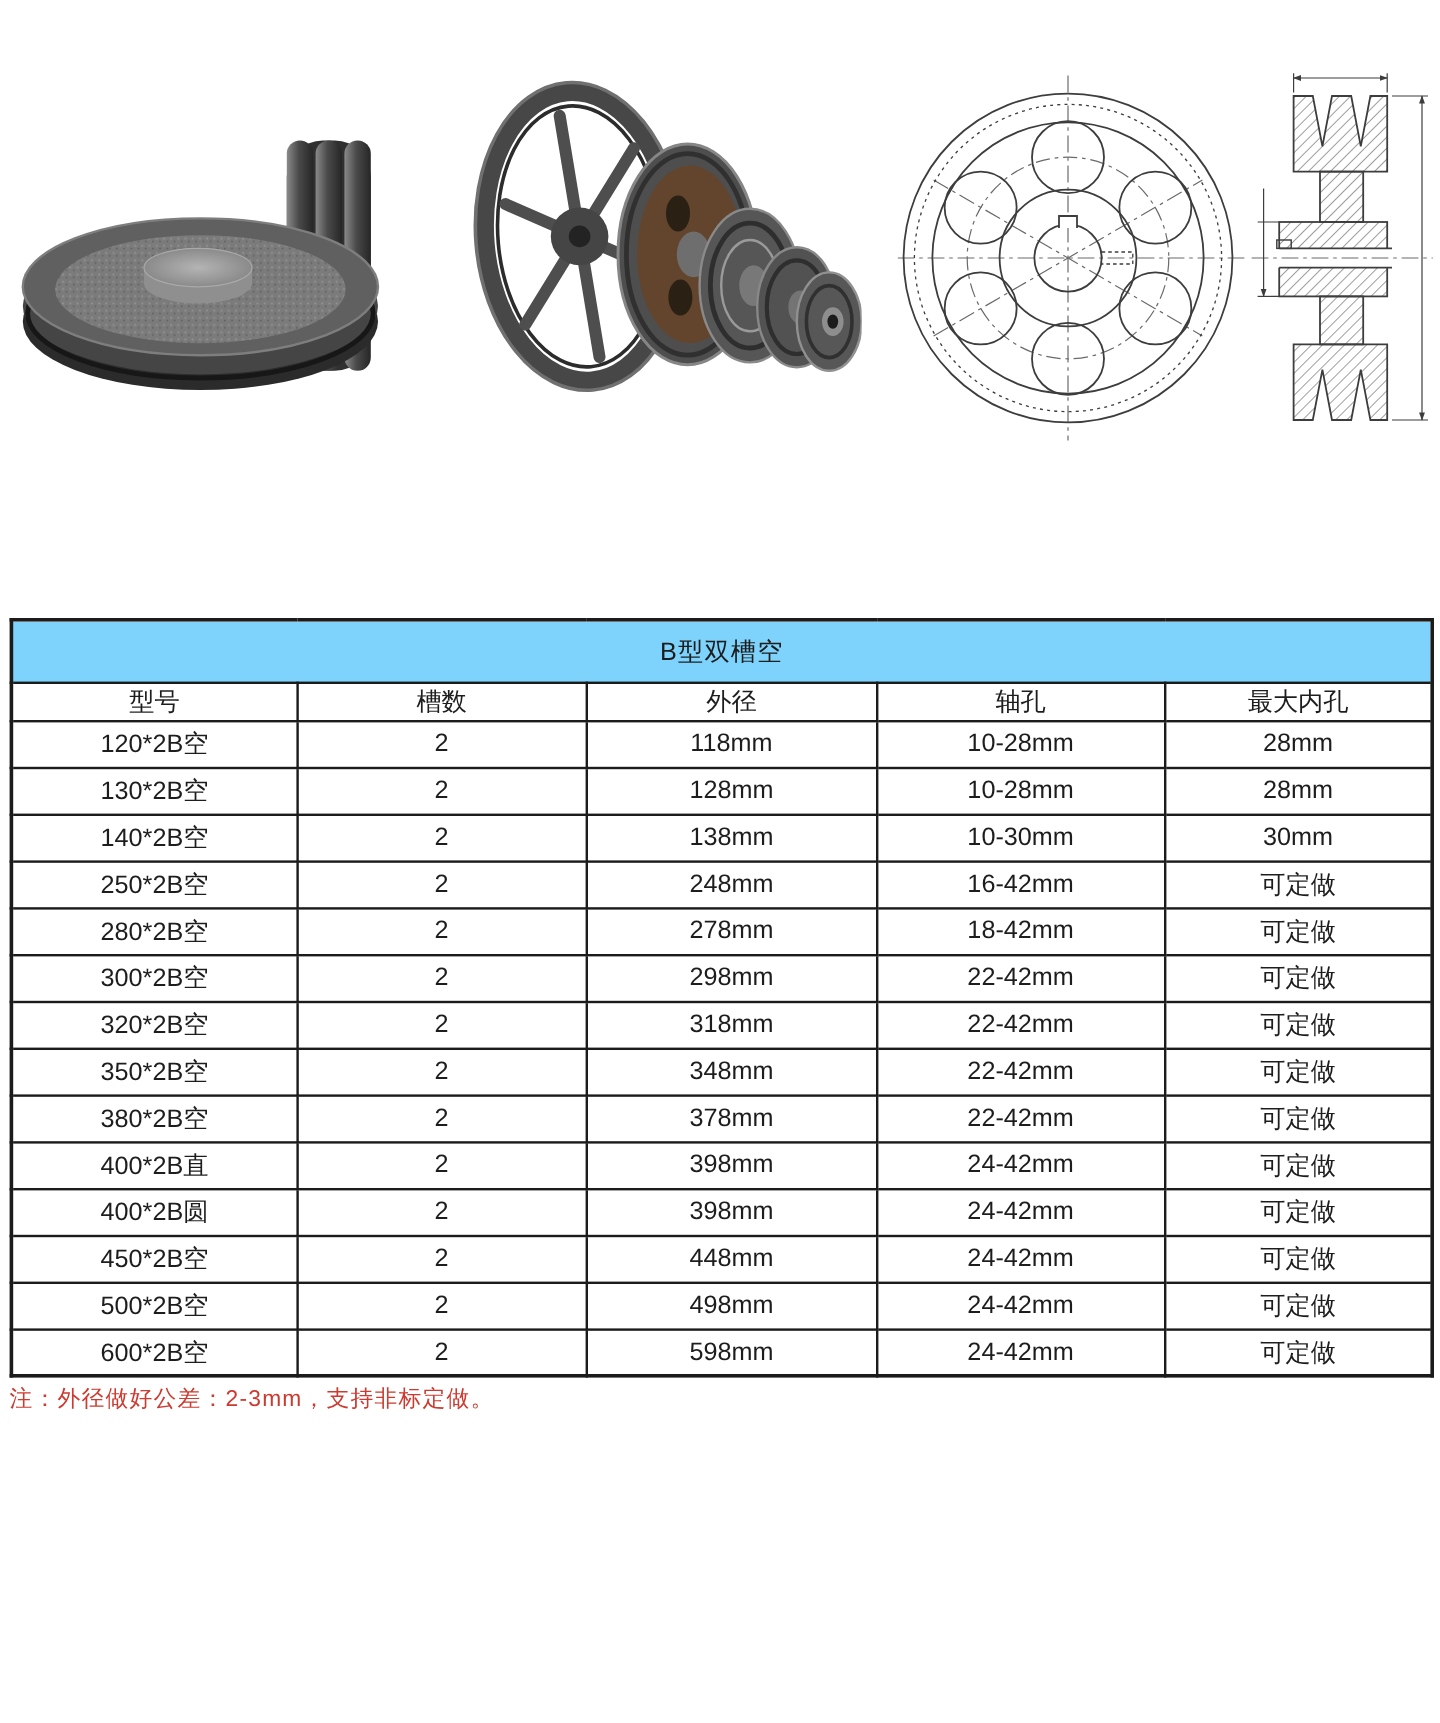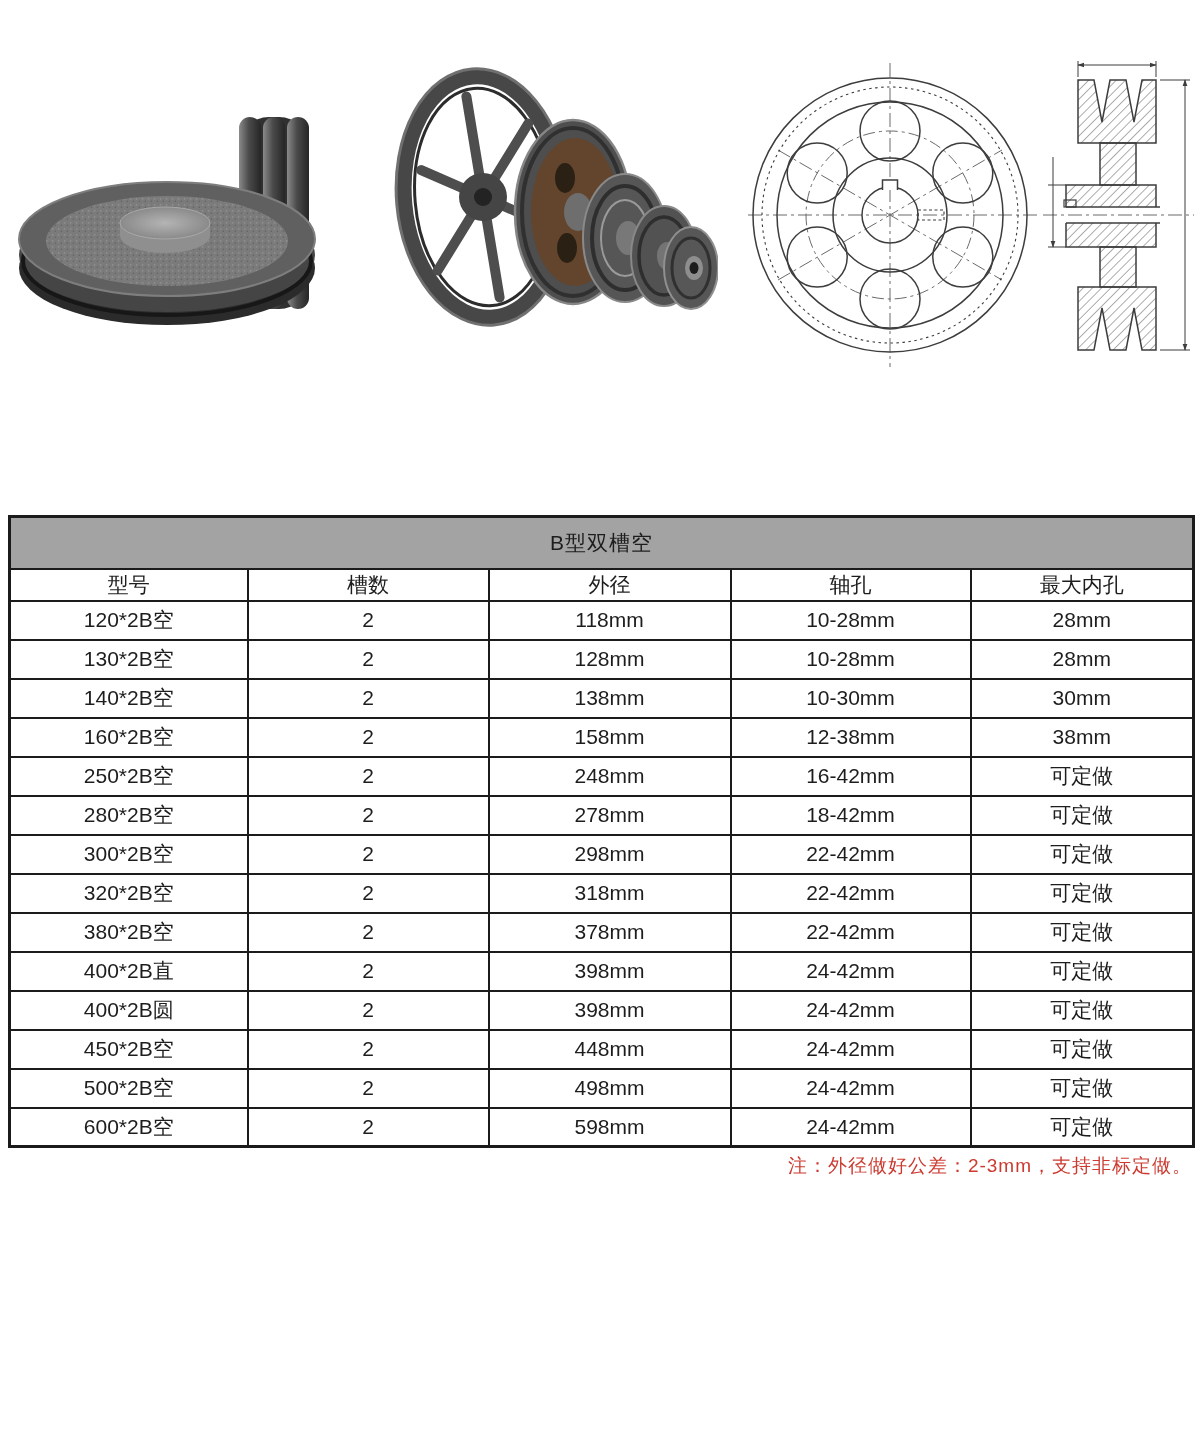--- a/index.html
+++ b/index.html
@@ -23,21 +23,21 @@
   table.spec th, table.spec td {
     border: 2px solid #1b1b1b; text-align: center; vertical-align: middle;
     font-size: 21px; font-weight: normal; padding: 0; overflow: hidden; white-space: nowrap;
   }
   th.title-cell { height: 52px; font-size: 27px; font-weight: bold; letter-spacing: 1px; }
   tr.col-headers th { height: 32px; }
   tbody td { height: 39px; }
 
   .note {
     width: 1184px; margin: 5px 0 0 8px;
-    font-size: 19px; text-align: right; letter-spacing: 1px;
+    font-size: 19px; text-align: left; letter-spacing: 1px;
   }
 </style>
 </head>
 <body>
 
 <div class="photos-row">
 
   <svg id="photo-left" class="photo" width="340" height="250" viewBox="0 0 340 250">
     <defs>
       <linearGradient id="lgFl" x1="0" y1="0" x2="1" y2="0">
@@ -179,21 +179,21 @@
 <table class="spec">
   <colgroup>
     <col style="width:238px">
       <col style="width:241px">
       <col style="width:242px">
       <col style="width:240px">
       <col style="width:223px">
   </colgroup>
   <thead>
     <tr>
-      <th colspan="5" class="title-cell" style="background: #a3a3a3;">B型双槽空</th>
+      <th colspan="5" class="title-cell" style="background: #7dd3fc;">B型双槽空</th>
     </tr>
     <tr class="col-headers">
       <th>型号</th>
       <th>槽数</th>
       <th>外径</th>
       <th>轴孔</th>
       <th>最大内孔</th>
     </tr>
   </thead>
   <tbody>
@@ -215,27 +215,20 @@
 
   <tr>
     <td>140*2B空</td>
     <td>2</td>
     <td>138mm</td>
     <td>10-30mm</td>
     <td>30mm</td>
   </tr>
 
 
-  <tr>
-    <td>160*2B空</td>
-    <td>2</td>
-    <td>158mm</td>
-    <td>12-38mm</td>
-    <td>38mm</td>
-  </tr>
 
 
 
 
   <tr>
     <td>250*2B空</td>
     <td>2</td>
     <td>248mm</td>
     <td>16-42mm</td>
     <td>可定做</td>
@@ -258,20 +251,27 @@
   </tr>
 
   <tr>
     <td>320*2B空</td>
     <td>2</td>
     <td>318mm</td>
     <td>22-42mm</td>
     <td>可定做</td>
   </tr>
 
+  <tr>
+    <td>350*2B空</td>
+    <td>2</td>
+    <td>348mm</td>
+    <td>22-42mm</td>
+    <td>可定做</td>
+  </tr>
 
   <tr>
     <td>380*2B空</td>
     <td>2</td>
     <td>378mm</td>
     <td>22-42mm</td>
     <td>可定做</td>
   </tr>
 
   <tr>

